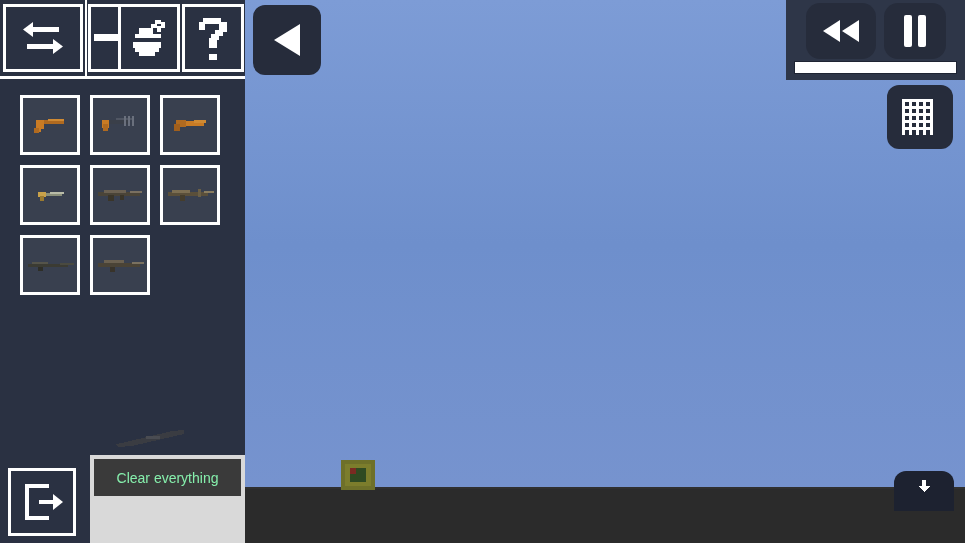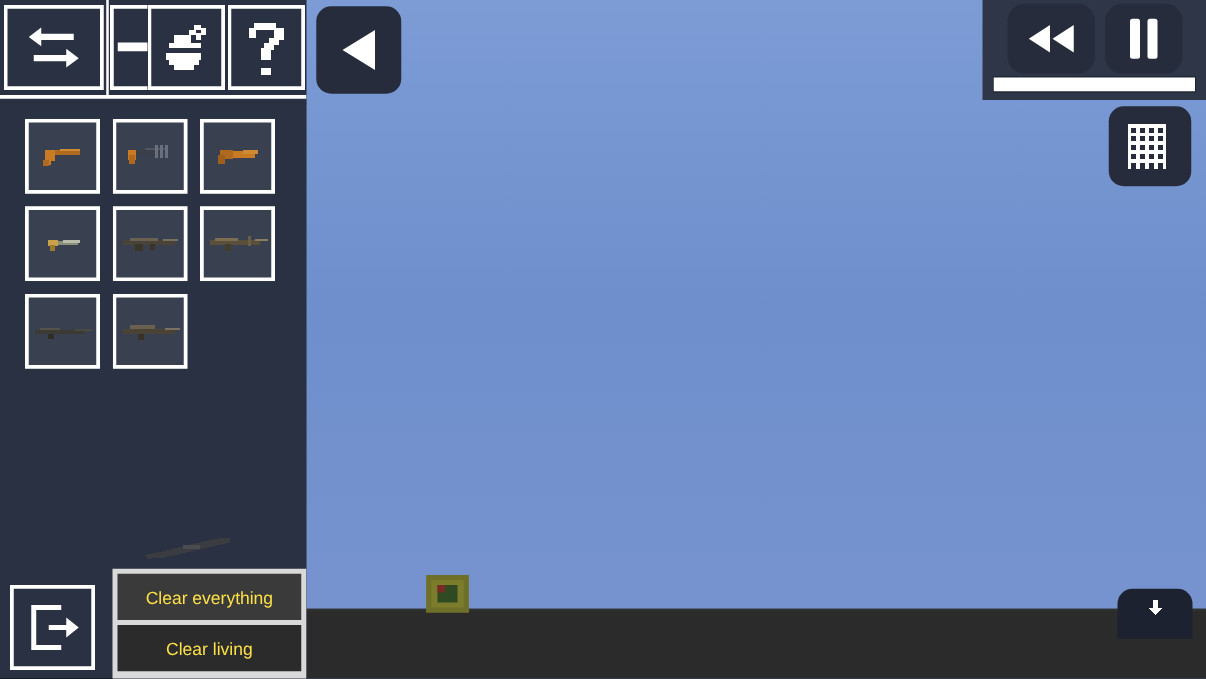--- a/index.html
+++ b/index.html
@@ -41,21 +41,21 @@
 
   
   .loose-gun{position:absolute;left:112px;top:428px;}
 
   
   .exit-btn{position:absolute;left:8px;top:468px;width:68px;height:68px;background:#2a3142;
             box-shadow:inset 0 0 0 3px #ffffff;box-sizing:border-box;
             display:flex;align-items:center;justify-content:center;}
   .clear-panel{position:absolute;left:90px;top:455px;width:155px;height:88px;background:#d9d9d9;
                padding:4px;box-sizing:border-box;}
-  .clear-btn{width:100%;height:37px;background:#2b2b2b;color:#fde047;border:0;
+  .clear-btn{width:100%;height:37px;background:#2b2b2b;color:#86efac;border:0;
              font-size:14px;font-family:"Liberation Sans",sans-serif;display:flex;
              align-items:center;justify-content:center;box-sizing:border-box;cursor:pointer;}
   .clear-btn.first{margin-bottom:4px;background:#3a3a3a;}
 
   
   .rbtn{position:absolute;background:#262c3b;border-radius:12px;
         display:flex;align-items:center;justify-content:center;}
   .back-btn{left:253px;top:5px;width:68px;height:70px;}
   .hud-right{position:absolute;left:786px;top:0;width:179px;height:80px;background:#2e3648;}
   .rew-btn{left:20px;top:3px;width:70px;height:56px;border-radius:14px;}
@@ -252,21 +252,20 @@
           <g fill="#ffffff">
             <rect x="20" y="20" width="18" height="4"></rect>
             <polygon points="34,14 34,30 44,22"></polygon>
           </g>
         </svg>
       </span>
     </div>
 
     <div class="clear-panel">
       <div class="clear-btn first">Clear everything</div>
-      <div class="clear-btn">Clear living</div>
     </div>
 
   </div>
 
   <div class="rbtn back-btn">
     <span>
       <svg class="ico" width="34" height="38" viewBox="0 0 34 38">
         <polygon points="30,3 30,35 4,19" fill="#ffffff"></polygon>
       </svg>
     </span>

